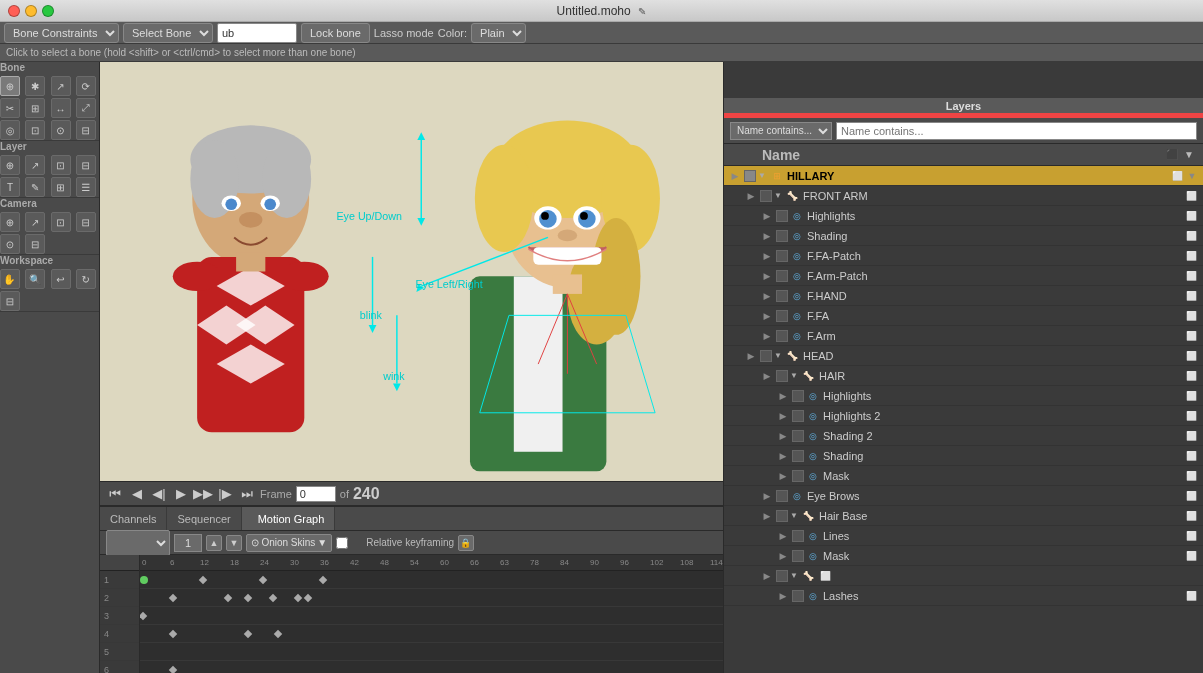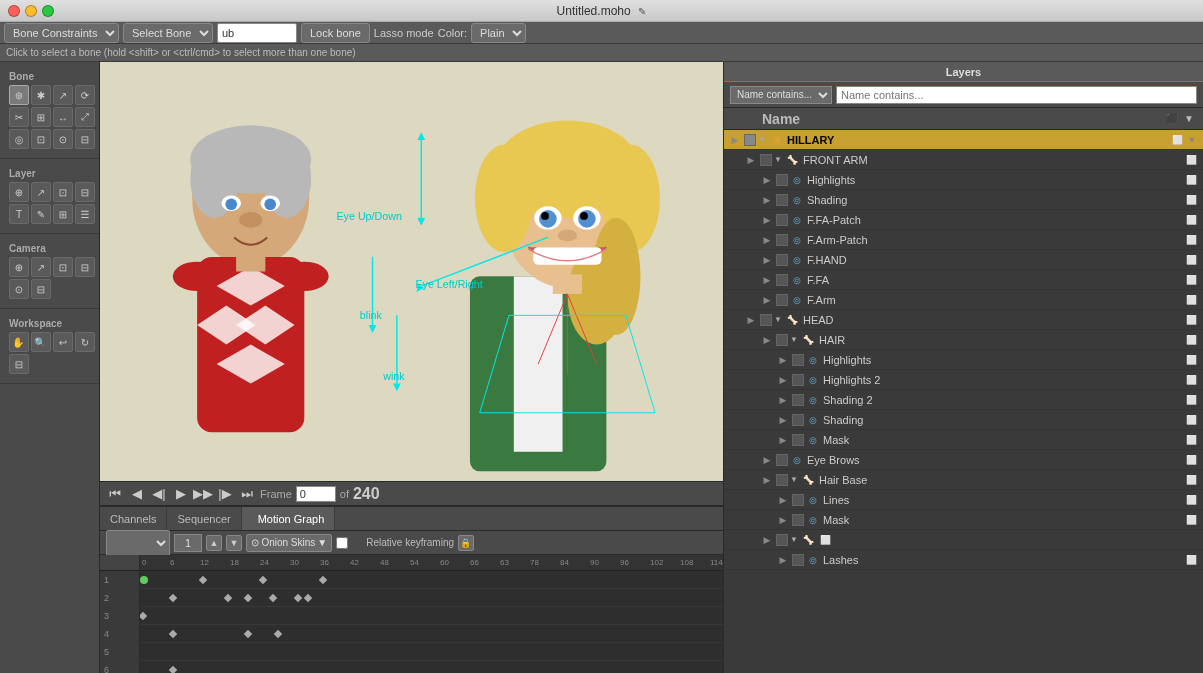--- a/index.html
+++ b/index.html
@@ -90,21 +90,21 @@
       display: flex;
       align-items: center;
       padding: 0 6px;
       font-size: 10px;
       color: #bbb;
       border-bottom: 1px solid #3a3a3a;
     }
 
     
     .tools-section {
-      padding: 9px;
+      padding: 0;
       border-bottom: 1px solid #3a3a3a;
     }
     .tools-section-label {
       font-size: 10px;
       color: #aaa;
       margin-bottom: 3px;
       font-weight: bold;
     }
     .tools-grid {
       display: grid;
@@ -309,22 +309,23 @@
     }
 
     #layers-title-bar {
       background: #5a5a5a;
       height: 20px;
       display: flex;
       align-items: center;
       justify-content: center;
       font-size: 11px;
       color: #ddd;
-      border-bottom: 1px solid #ef4444;
+      border-bottom: 5px solid #ef4444;
       font-weight: bold;
+      margin-top: 36px;
     }
 
     #layers-search-bar {
       background: #4a4a4a;
       height: 26px;
       display: flex;
       align-items: center;
       padding: 0 6px;
       gap: 4px;
       border-bottom: 1px solid #2a2a2a;

